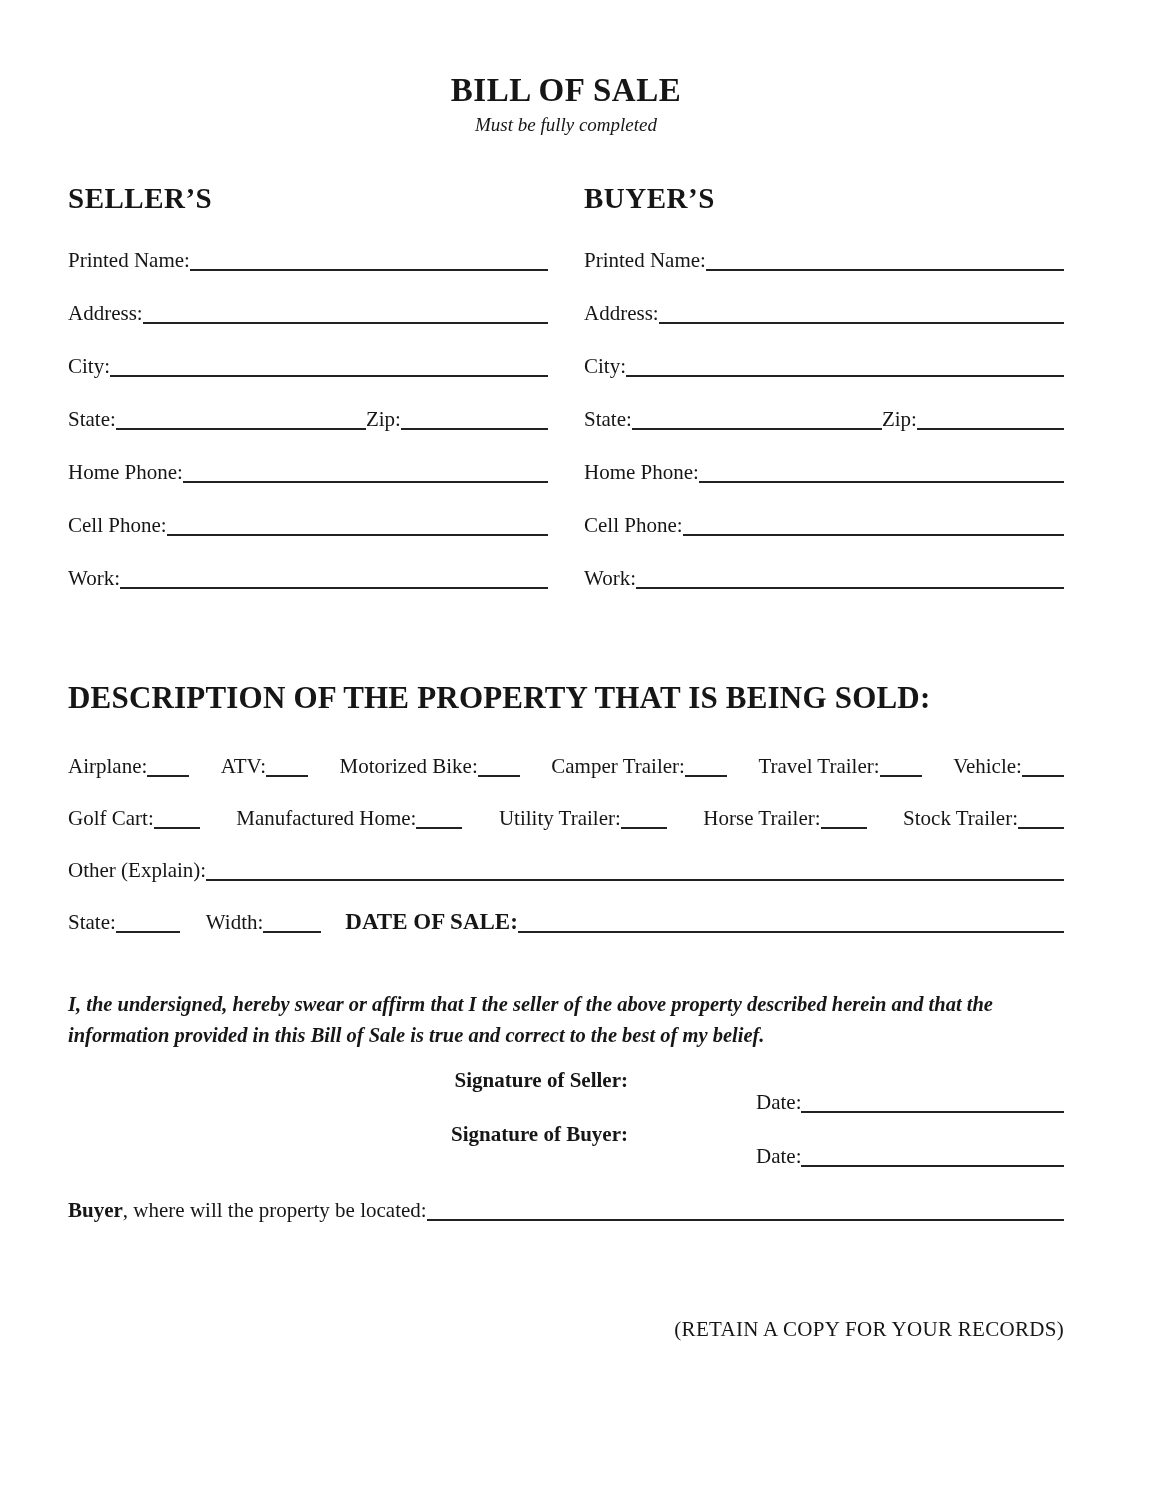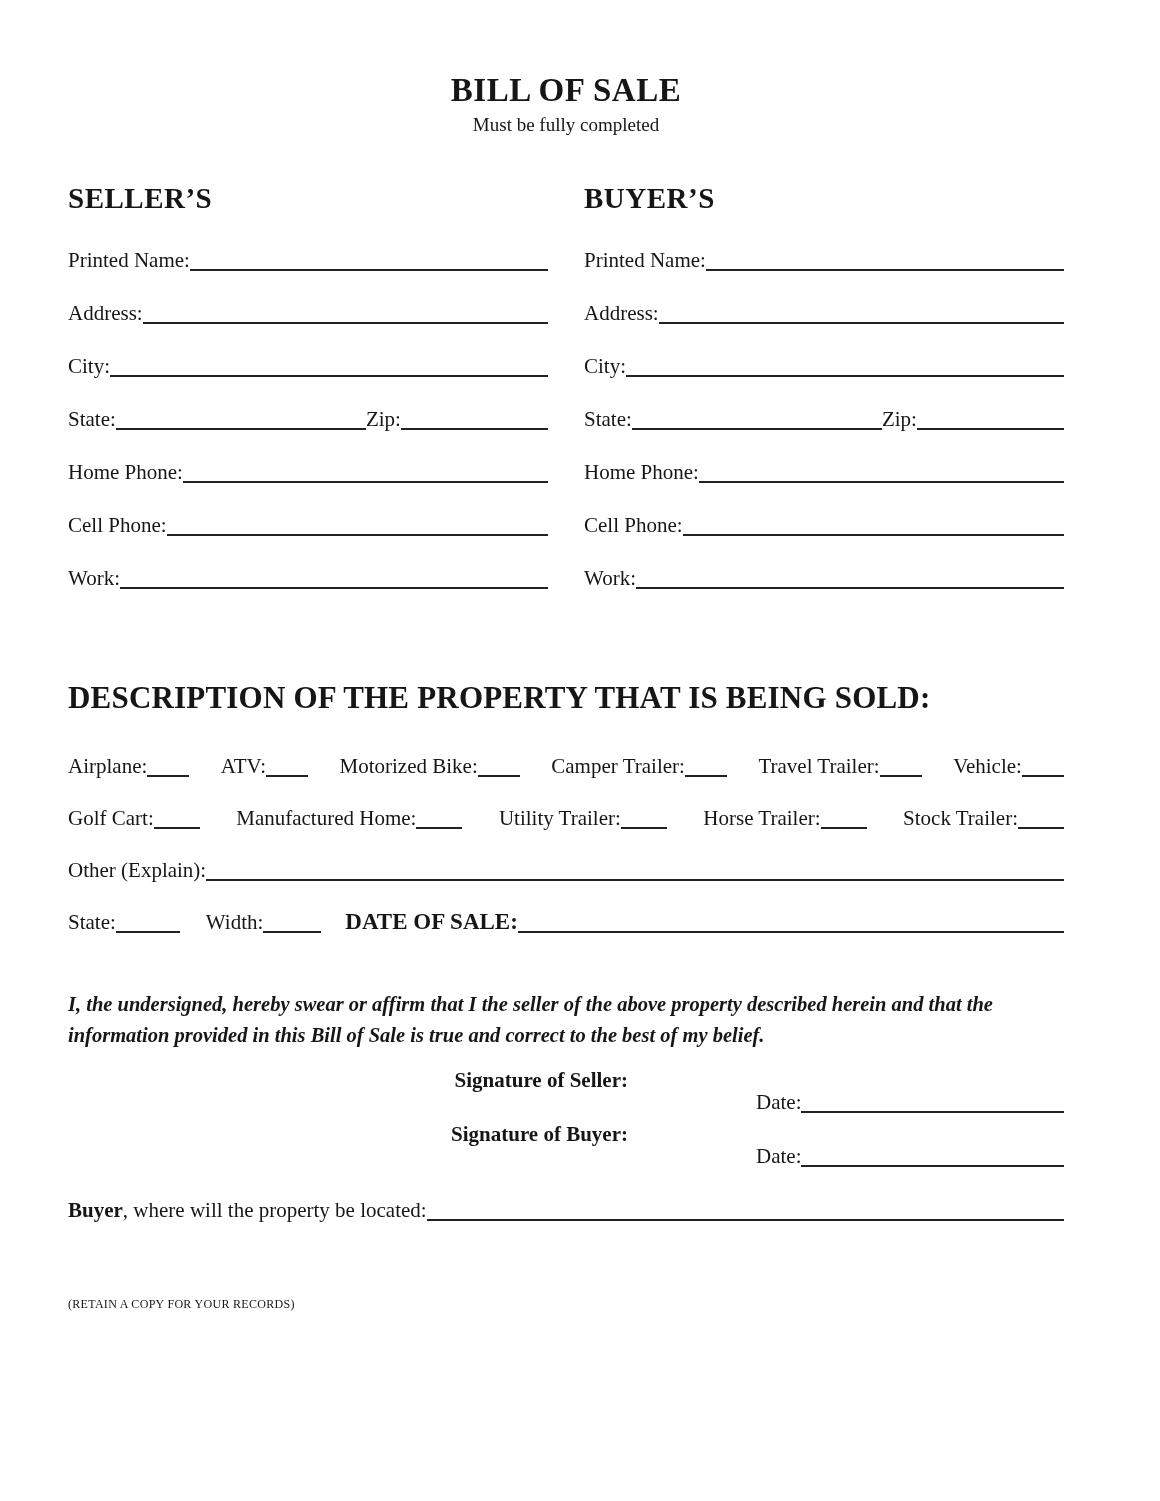--- a/index.html
+++ b/index.html
@@ -4,21 +4,21 @@
 <style>
   html, body { margin: 0; padding: 0; background: #e8e8e8; }
   .page {
     width: 1160px; height: 1501px; box-sizing: border-box;
     margin: 0 auto; background: #ffffff; color: #161616;
     font-family: "Liberation Serif", "DejaVu Serif", serif;
     padding: 74px 96px 0 68px; position: relative; overflow: hidden;
   }
   
   .title { text-align: center; font-size: 33px; font-weight: bold; letter-spacing: .5px; line-height: 1; }
-  .subtitle { text-align: center; font-size: 19px; margin-top: 7px; }
+  .subtitle { text-align: center; font-size: 19px; margin-top: 7px; font-style: italic; }
   
   .parties { display: grid; grid-template-columns: 1fr 1fr; column-gap: 36px; margin-top: 48px; }
   .party-heading { font-size: 29px; font-weight: bold; letter-spacing: .5px; line-height: 1; }
   .rows { margin-top: 36px; }
   .frow { display: flex; align-items: flex-end; font-size: 21px; line-height: 1; height: 22px; margin-bottom: 31px; white-space: nowrap; }
   .flabel { display: inline-block; }
   .blank { display: inline-block; height: 20px; border-bottom: 2px solid #222; box-sizing: content-box; }
   .fill { flex: 1 1 auto; }
   .grow17 { flex: 1.7 1 0; }
   .grow10 { flex: 1 1 0; }
@@ -38,21 +38,21 @@
   
   .affirmation { margin-top: 56px; font-size: 20.5px; font-weight: bold; font-style: italic; line-height: 1.5; max-width: 1000px; }
   
   .signatures { margin-top: 40px; }
   .sig-row { display: flex; justify-content: space-between; align-items: flex-end; font-size: 21px; line-height: 1; height: 22px; margin-bottom: 32px; white-space: nowrap; }
   .sig-left { display: flex; align-items: flex-end; width: 560px; flex-direction: column; }
   .sig-right { display: flex; align-items: flex-end; width: 308px; }
   .blabel { font-weight: bold; }
   .located-row { display: flex; align-items: flex-end; font-size: 21px; line-height: 1; height: 22px; margin-top: 21px; white-space: nowrap; }
   
-  .footer-note { margin-top: 76px; text-align: left; font-size: 12px; letter-spacing: .3px; }
+  .footer-note { margin-top: 96px; text-align: right; font-size: 21px; letter-spacing: .3px; }
 </style>
 </head>
 <body>
 
 <div class="page">
 
   <div class="title">BILL OF SALE</div>
   <div class="subtitle">Must be fully completed</div>
 
   <div class="parties">

